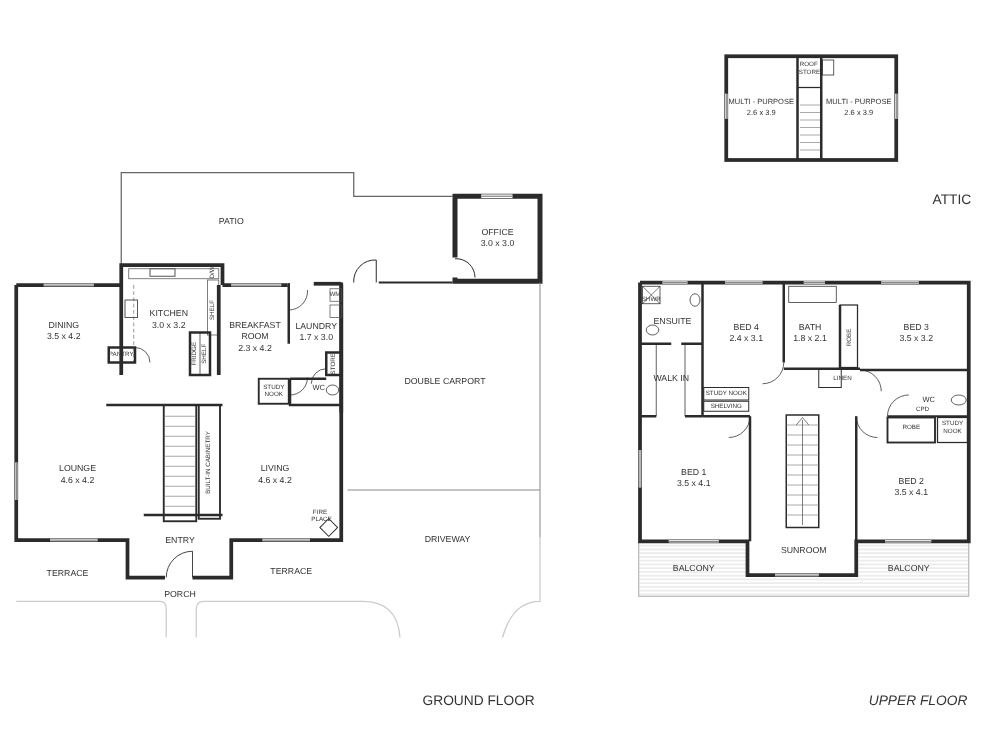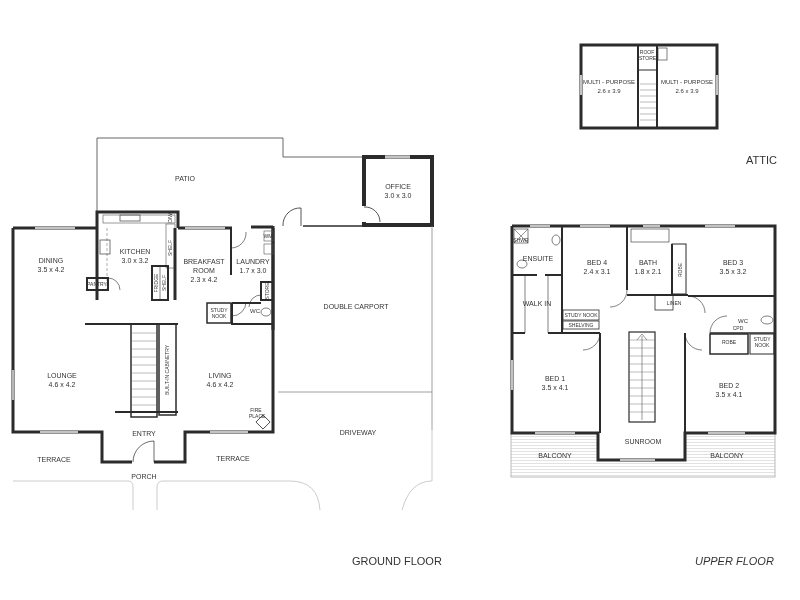--- a/index.html
+++ b/index.html
@@ -215,21 +215,21 @@
       <line x1="629" y1="388" x2="655" y2="388"></line>
         <line x1="629" y1="396" x2="655" y2="396"></line>
       <line x1="629" y1="404" x2="655" y2="404"></line>
         <line x1="629" y1="412" x2="655" y2="412"></line>
     </g>
     <line x1="642" y1="336" x2="642" y2="420" stroke="#555" stroke-width="0.6"></line>
     <polyline points="637,340 642,334 647,340" stroke="#555" stroke-width="0.6"></polyline>
   </g>
 </svg>
 
-<div class="title" style="left:338px;top:555px;margin-left:14px;">GROUND FLOOR</div>
+<div class="title" style="left:338px;top:555px;">GROUND FLOOR</div>
 <div class="title" style="left:695px;top:555px;font-style:italic;">UPPER FLOOR</div>
 <div class="title" style="left:746px;top:154px;text-align:right;">ATTIC</div>
 
 <div class="lbl" style="left:185px;top:178px;"><span>PATIO</span></div>
 <div class="lbl" style="left:398px;top:191px;"><span>OFFICE</span><span class="dim">3.0 x 3.0</span></div>
 <div class="lbl" style="left:51px;top:265px;"><span>DINING</span><span class="dim">3.5 x 4.2</span></div>
 <div class="lbl" style="left:135px;top:256px;"><span>KITCHEN</span><span class="dim">3.0 x 3.2</span></div>
 <div class="lbl" style="left:204px;top:270px;width:46px;white-space:normal;"><span>BREAKFAST ROOM</span><span class="dim">2.3 x 4.2</span></div>
 <div class="lbl" style="left:253px;top:266px;"><span>LAUNDRY</span><span class="dim">1.7 x 3.0</span></div>
 <div class="lbl" style="left:356px;top:306px;"><span>DOUBLE CARPORT</span></div>

